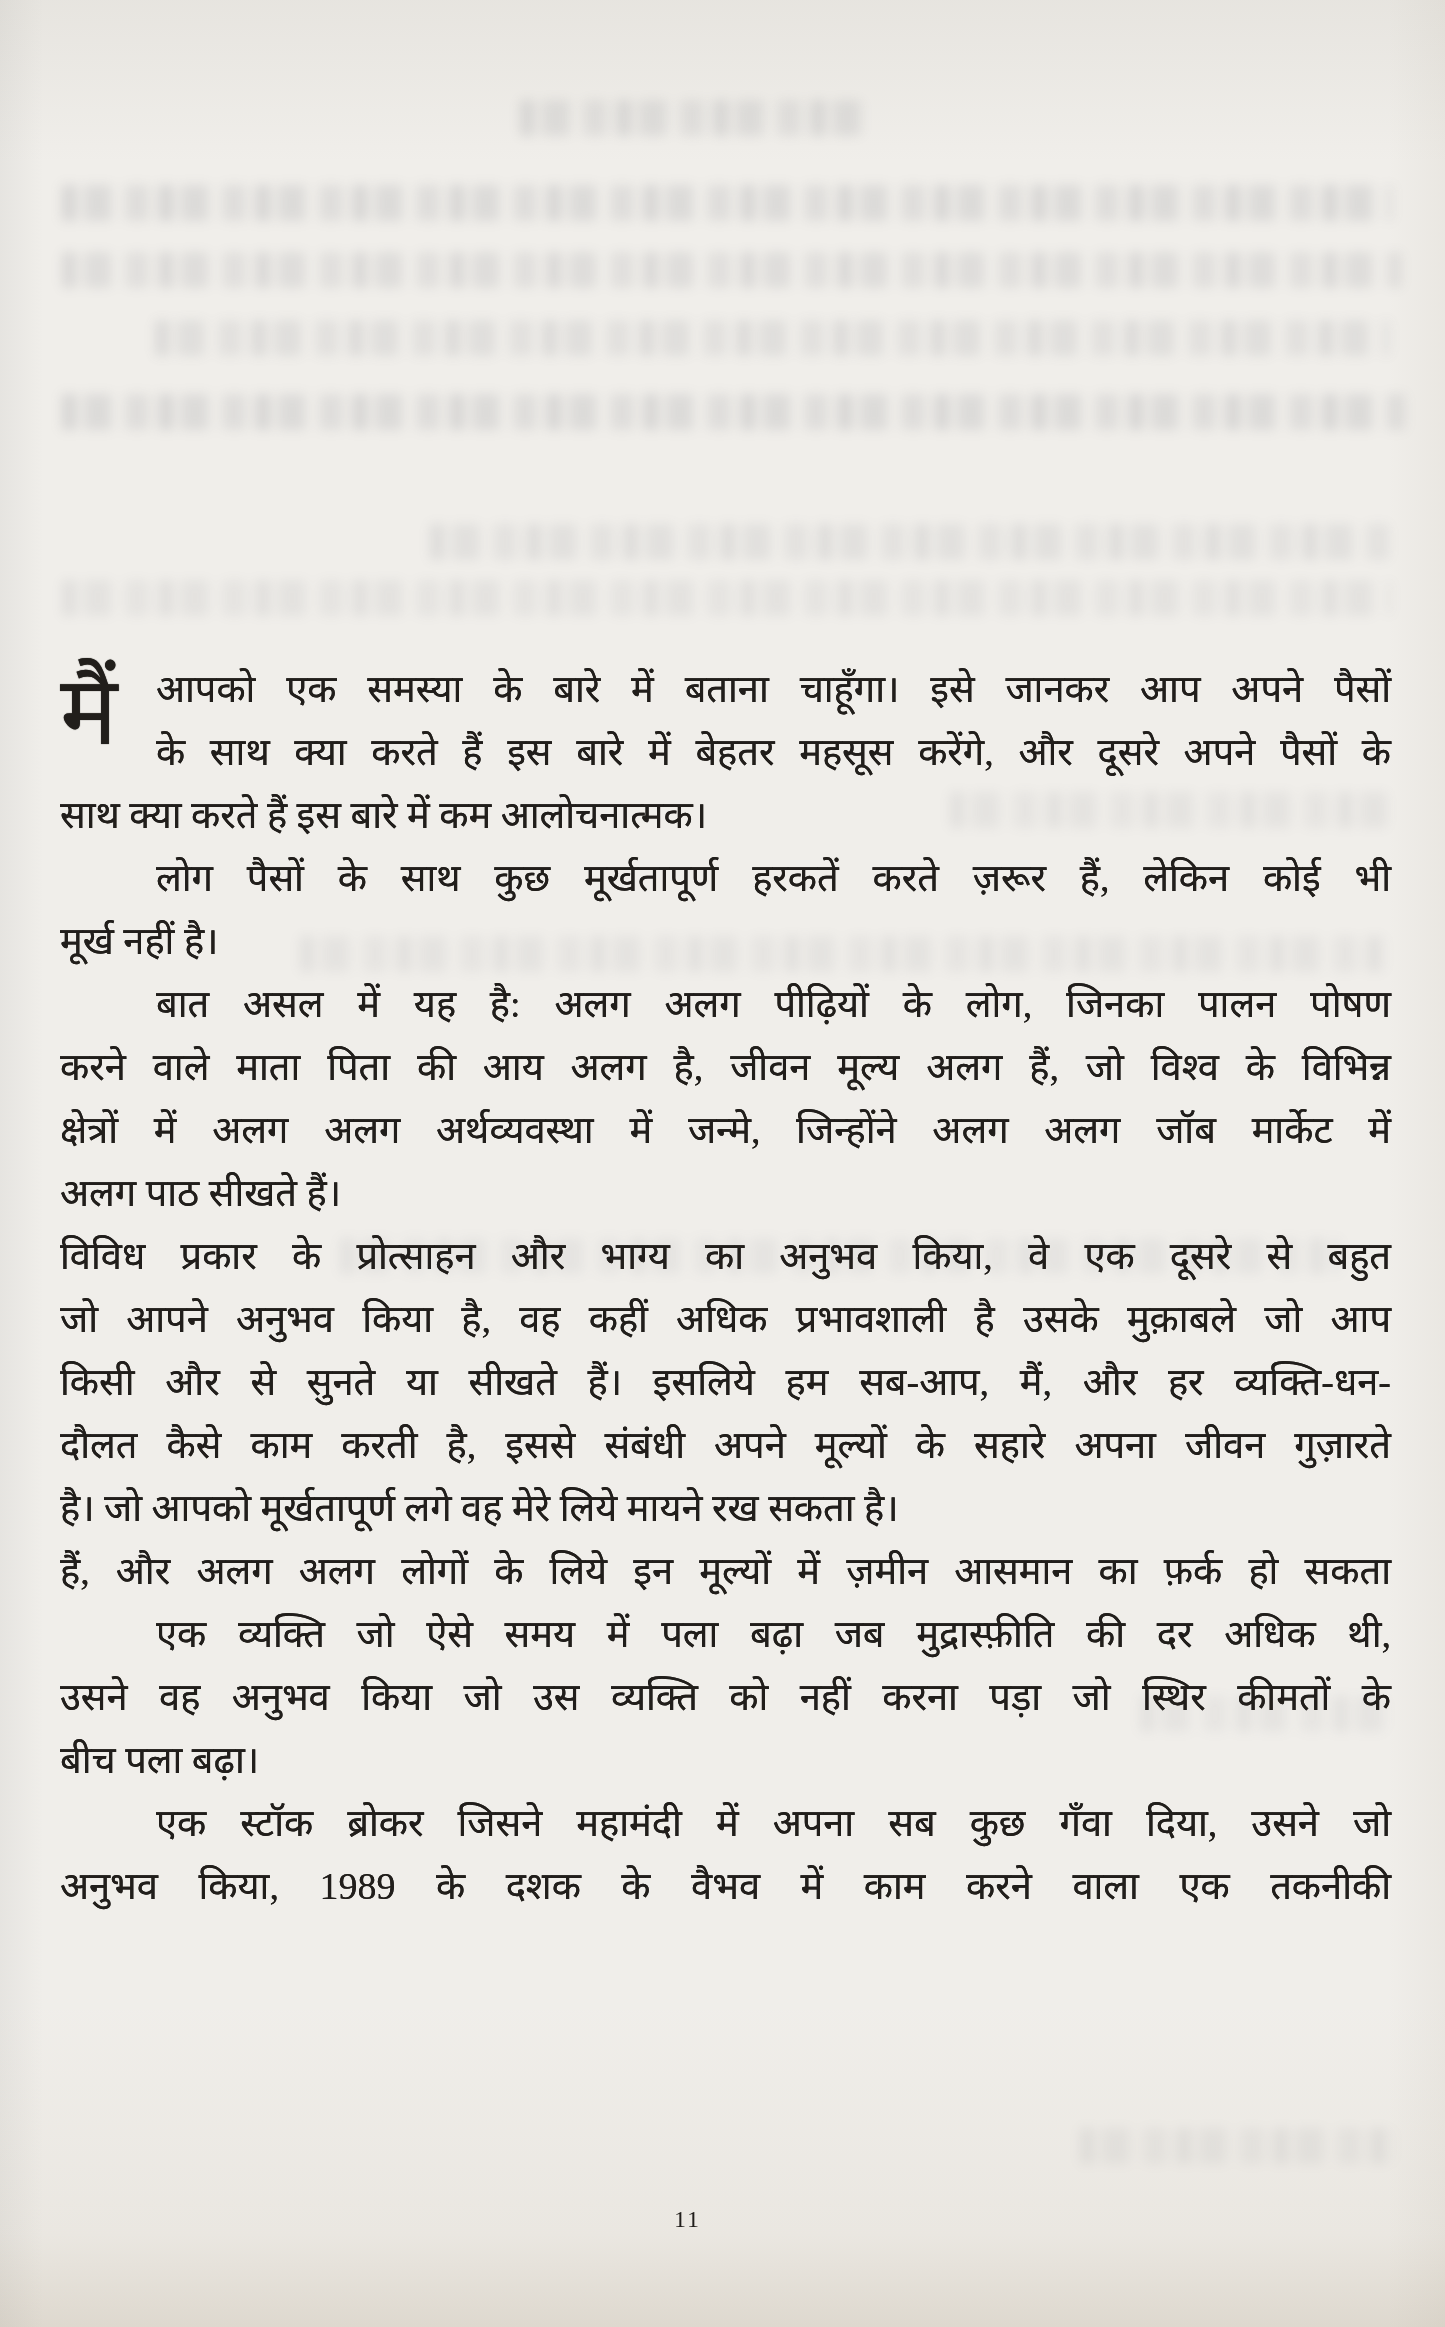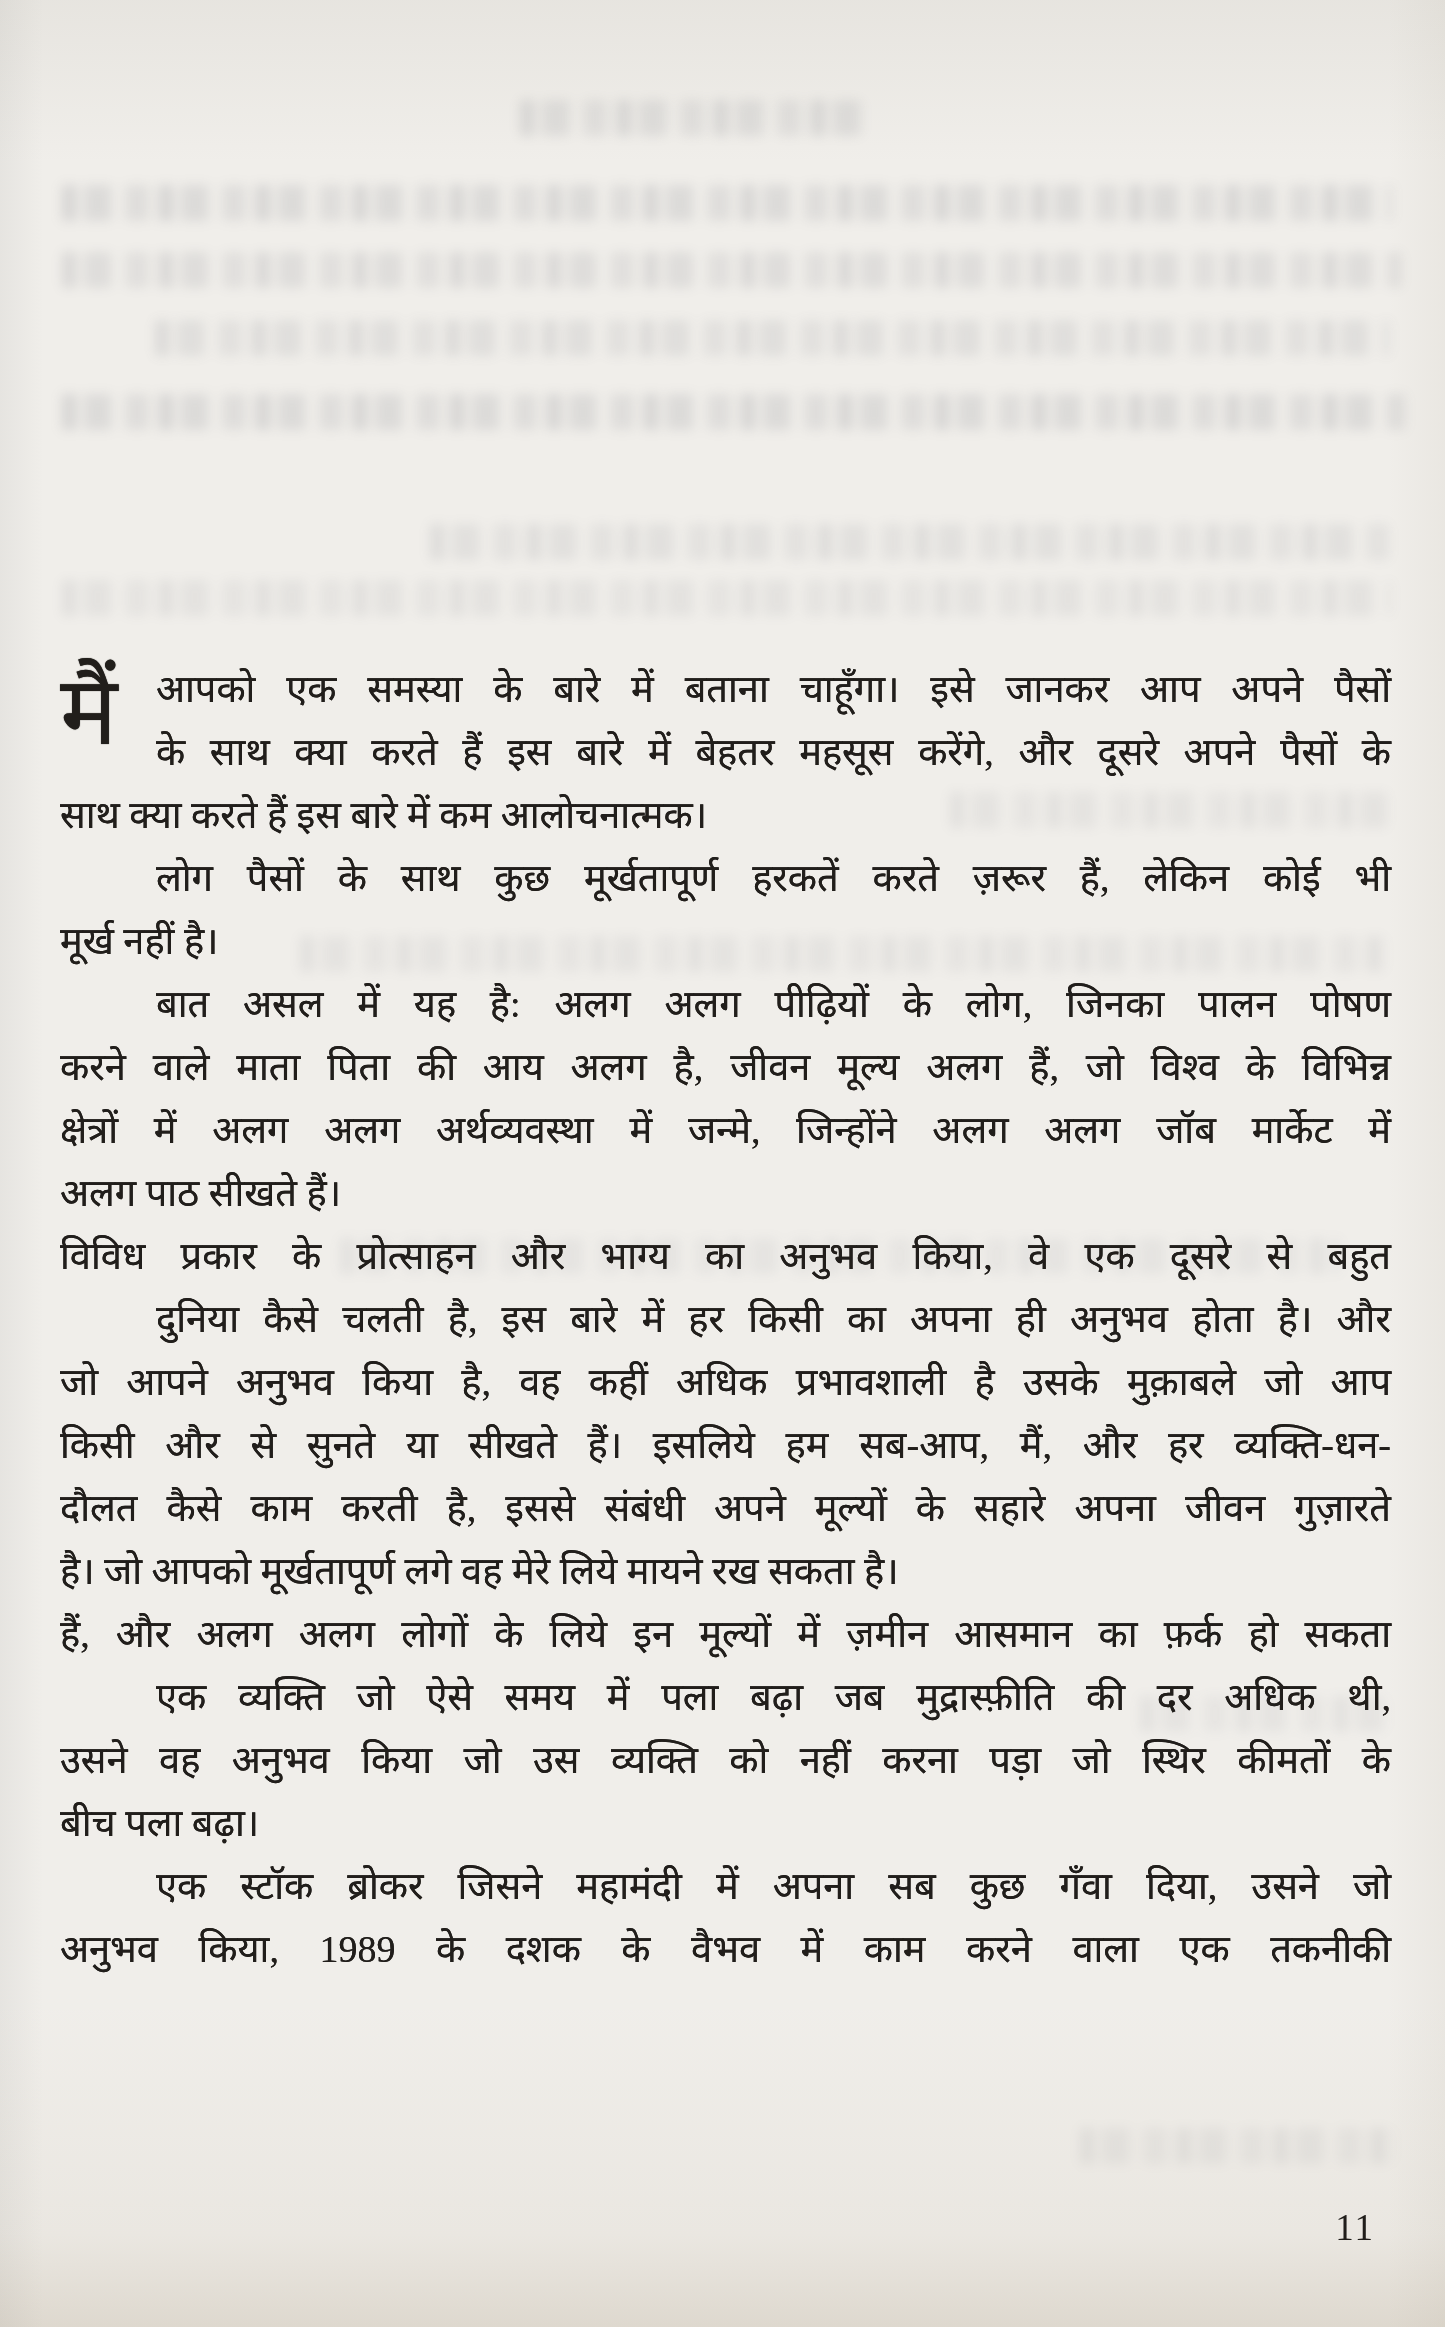--- a/index.html
+++ b/index.html
@@ -65,22 +65,22 @@
     text-shadow: 0 0 1px currentColor;
   }
 
   
   .page-number {
     position: absolute;
     z-index: 1;
     left: 0;
     right: 70px;
     top: 2206px;
-    text-align: right;
-    font-size: 37px;
+    text-align: center;
+    font-size: 24px;
     letter-spacing: 2px;
     color: var(--ink, #211e1b);
   }
 </style>
 </head>
 <body>
 
 <div class="page">
 
   <div class="bleed">
@@ -110,21 +110,20 @@
         <div class="line last">मूर्ख नहीं है।</div>
       </div>
       <div class="para">
         <div class="line first">बात असल में यह है: अलग अलग पीढ़ियों के लोग, जिनका पालन पोषण</div>
         <div class="line">करने वाले माता पिता की आय अलग है, जीवन मूल्य अलग हैं, जो विश्व के विभिन्न</div>
         <div class="line">क्षेत्रों में अलग अलग अर्थव्यवस्था में जन्मे, जिन्होंने अलग अलग जॉब मार्केट में</div>
         <div class="line last">अलग पाठ सीखते हैं।</div>
         <div class="line">विविध प्रकार के प्रोत्साहन और भाग्य का अनुभव किया, वे एक दूसरे से बहुत</div>
       </div>
       <div class="para">
-        <div class="line first">दुनिया कैसे चलती है, इस बारे में हर किसी का अपना ही अनुभव होता है। और</div>
         <div class="line">जो आपने अनुभव किया है, वह कहीं अधिक प्रभावशाली है उसके मुक़ाबले जो आप</div>
         <div class="line">किसी और से सुनते या सीखते हैं। इसलिये हम सब-आप, मैं, और हर व्यक्ति-धन-</div>
         <div class="line">दौलत कैसे काम करती है, इससे संबंधी अपने मूल्यों के सहारे अपना जीवन गुज़ारते</div>
         <div class="line last">है। जो आपको मूर्खतापूर्ण लगे वह मेरे लिये मायने रख सकता है।</div>
         <div class="line">हैं, और अलग अलग लोगों के लिये इन मूल्यों में ज़मीन आसमान का फ़र्क हो सकता</div>
       </div>
       <div class="para">
         <div class="line first">एक व्यक्ति जो ऐसे समय में पला बढ़ा जब मुद्रास्फ़ीति की दर अधिक थी,</div>
         <div class="line">उसने वह अनुभव किया जो उस व्यक्ति को नहीं करना पड़ा जो स्थिर कीमतों के</div>
         <div class="line last">बीच पला बढ़ा।</div>

